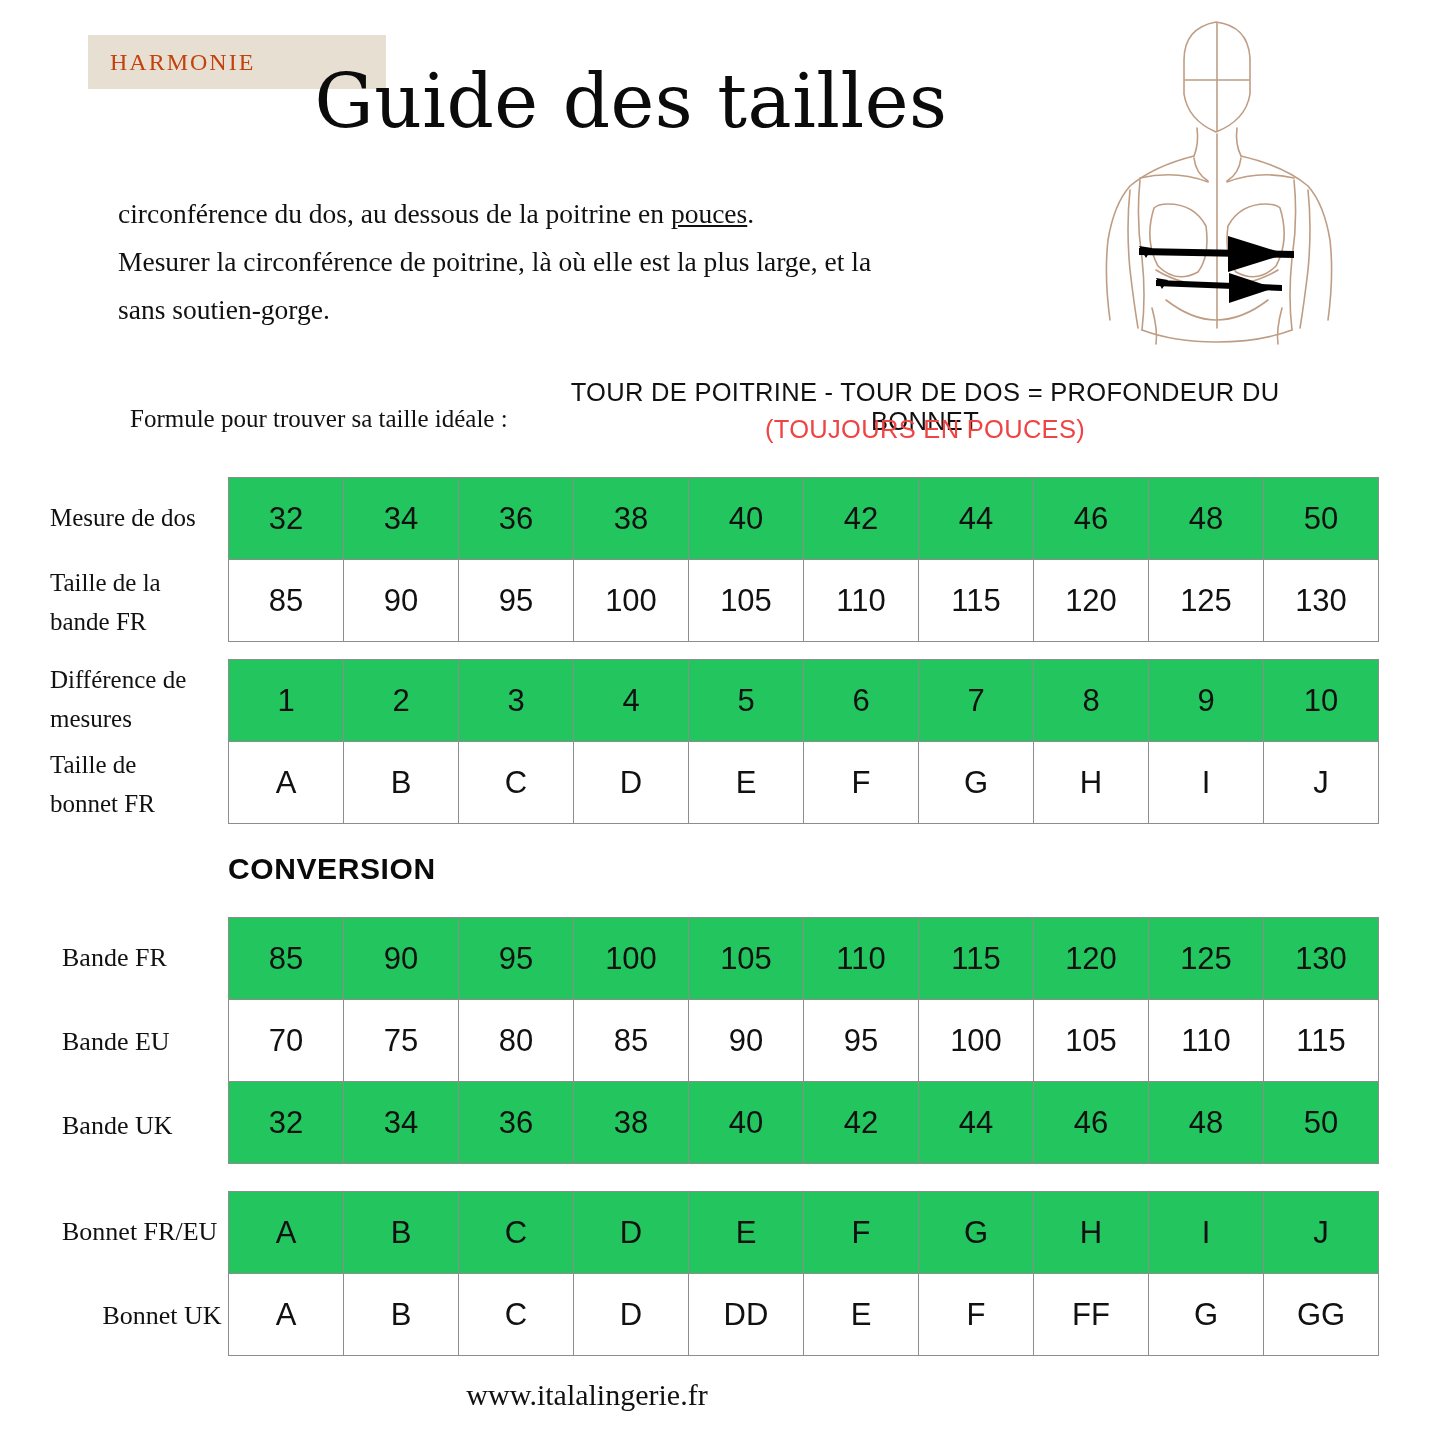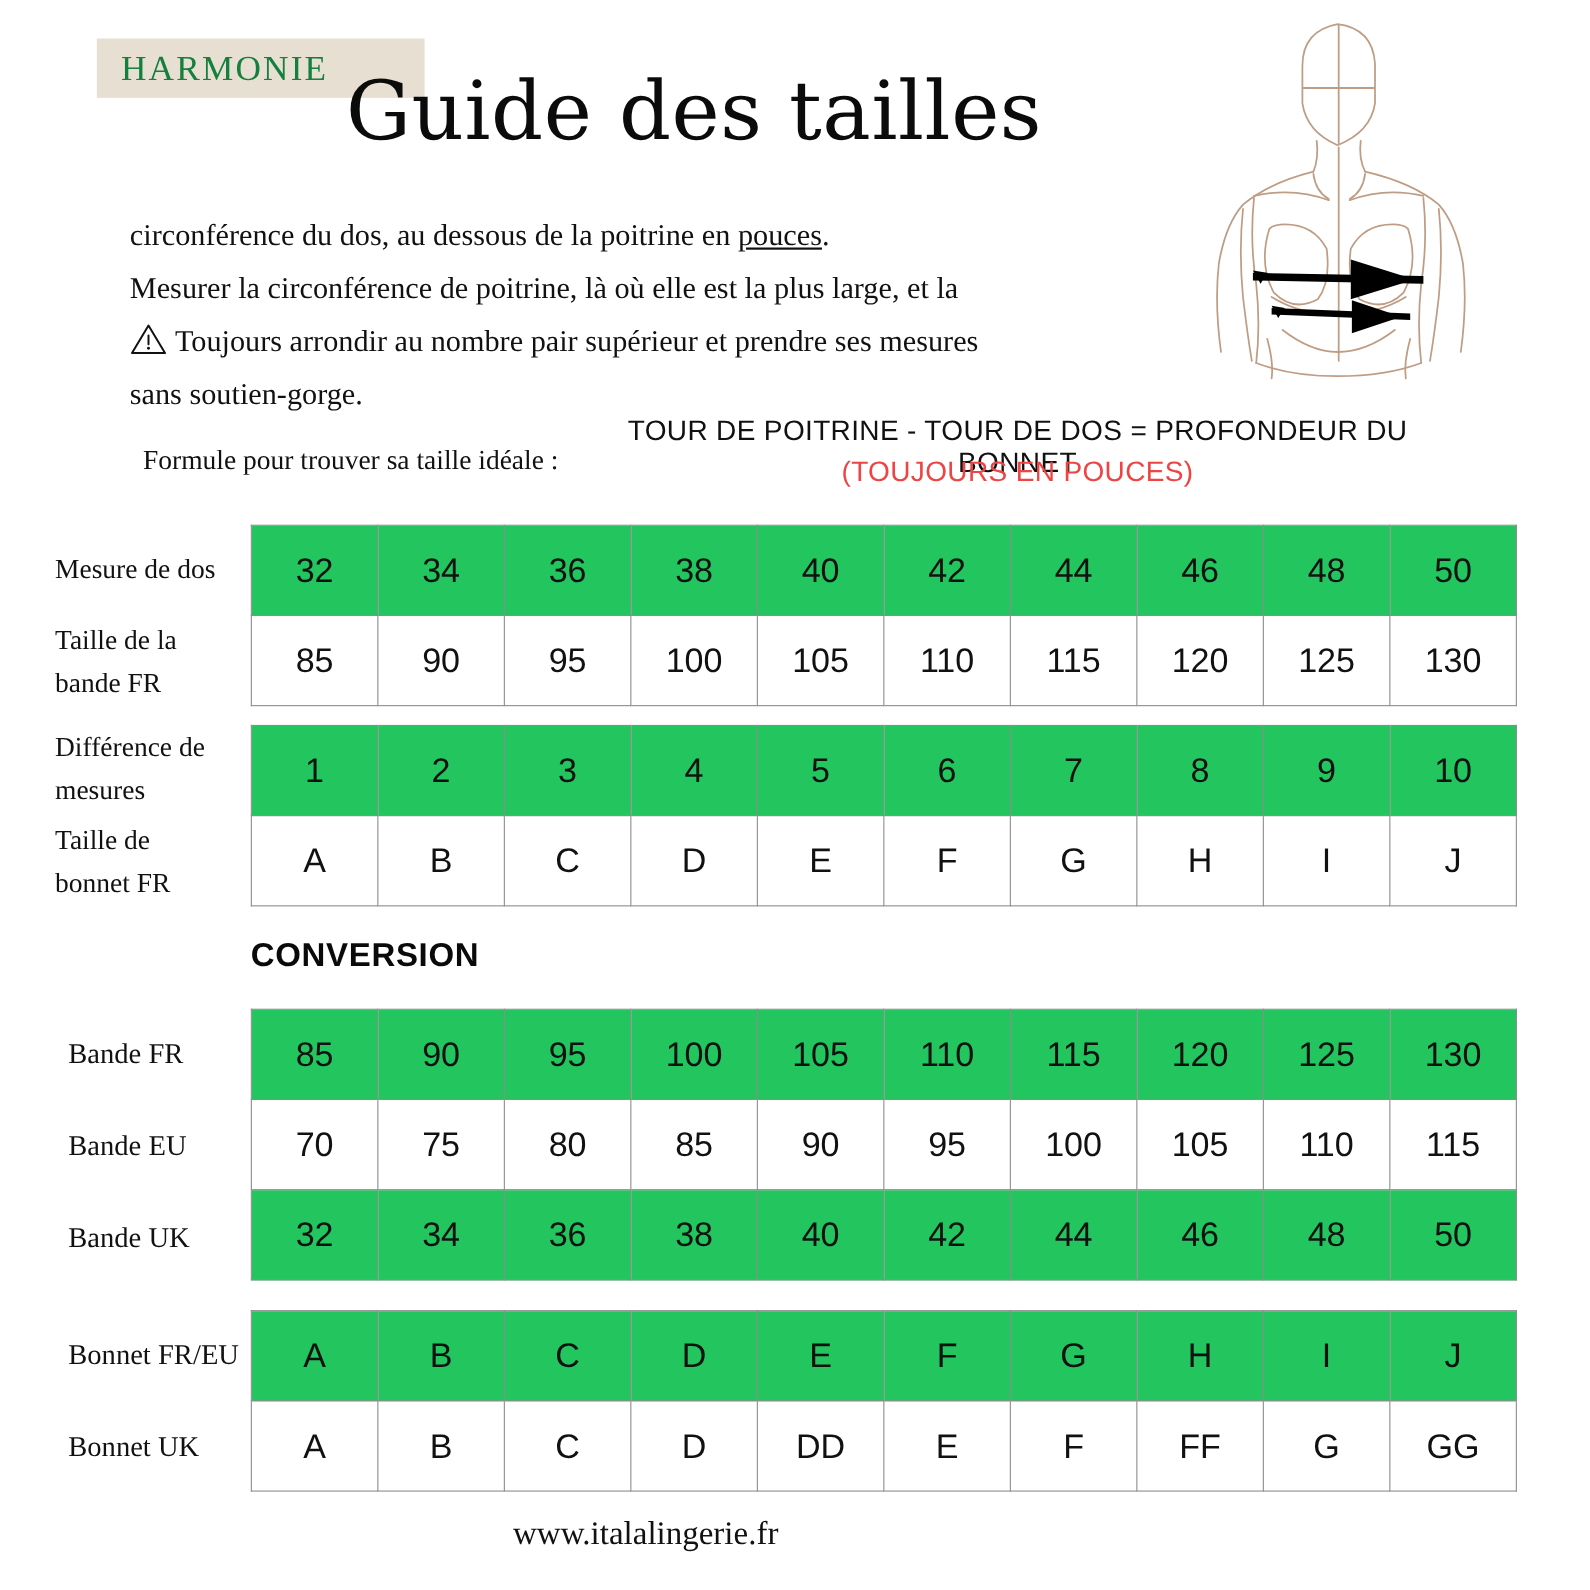--- a/index.html
+++ b/index.html
@@ -16,22 +16,22 @@
   
   .brand-banner{
     position:absolute;left:88px;top:35px;
     width:298px;height:54px;
     background:#E8DFD3;
     display:flex;align-items:center;
   }
   .brand-text{
     padding-left:22px;
     font-family:"Liberation Serif", serif;
-    font-size:32px;letter-spacing:2.0px;
-    color:#15803d;
+    font-size:24px;letter-spacing:2.0px;
+    color:#c2410c;
   }
   .main-title{
     position:absolute;left:0;top:58px;width:1262px;
     text-align:center;
     font-family:"DejaVu Serif", serif;
     font-weight:400;
     font-size:74px;
     color:#0b0b0b;
     letter-spacing:0.5px;
   }
@@ -169,27 +169,20 @@
     <g fill="#000000" stroke="none">
       <path d="M60 272 L186 277 L186 283 L60 278 Z"></path>
       <path d="M133 265 L178 280 L133 295 Z"></path>
       <path d="M60 270 L72 272 L66 281 Z"></path>
     </g>
   </svg>
 
   <div class="intro">
     <div><span>circonférence du dos, au dessous de la poitrine en </span><u>pouces</u><span>.</span></div>
     <div><span>Mesurer la circonférence de poitrine, là où elle est la plus large, et la</span></div>
-    <div class="warn-row">
-      <svg class="warn-icon" width="34" height="30" viewBox="0 0 34 30">
-        <path d="M17 3 L32 28 L2 28 Z" fill="none" stroke="#111" stroke-width="1.8" stroke-linejoin="round"></path>
-        <line x1="17" y1="12" x2="17" y2="20" stroke="#111" stroke-width="1.8" stroke-linecap="round"></line>
-        <circle cx="17" cy="23.6" r="1.3" fill="#111"></circle>
-      </svg><span>Toujours arrondir au nombre pair supérieur et prendre ses mesures</span>
-    </div>
     <div><span>sans soutien-gorge.</span></div>
   </div>
 
   <div class="formula-label">Formule pour trouver sa taille idéale :</div>
   <div class="formula-line1">TOUR DE POITRINE - TOUR DE DOS = PROFONDEUR DU BONNET</div>
   <div class="formula-line2">(TOUJOURS EN POUCES)</div>
 
   <div class="rlabel" style="left:50px;top:498px;">Mesure de dos</div>
   <div class="rlabel" style="left:50px;top:563px;">
     <div>Taille de la</div>
@@ -302,21 +295,21 @@
       <td>42</td>
       <td>44</td>
       <td>46</td>
       <td>48</td>
       <td>50</td>
     </tr>
   </tbody>
     </table>
 
   <div class="rlabel" style="left:62px;top:1212px;font-size:26px;">Bonnet FR/EU</div>
-  <div class="rlabel" style="left:62px;top:1296px;font-size:26px;">Bonnet UK</div>
+  <div class="rlabel" style="left:62px;top:1296px;font-size:26px;text-align:center;">Bonnet UK</div>
 
   <table class="tbl" style="top:1191px;">
     <tbody>
         <tr class="shade">
       <td>A</td>
       <td>B</td>
       <td>C</td>
       <td>D</td>
       <td>E</td>
       <td>F</td>

